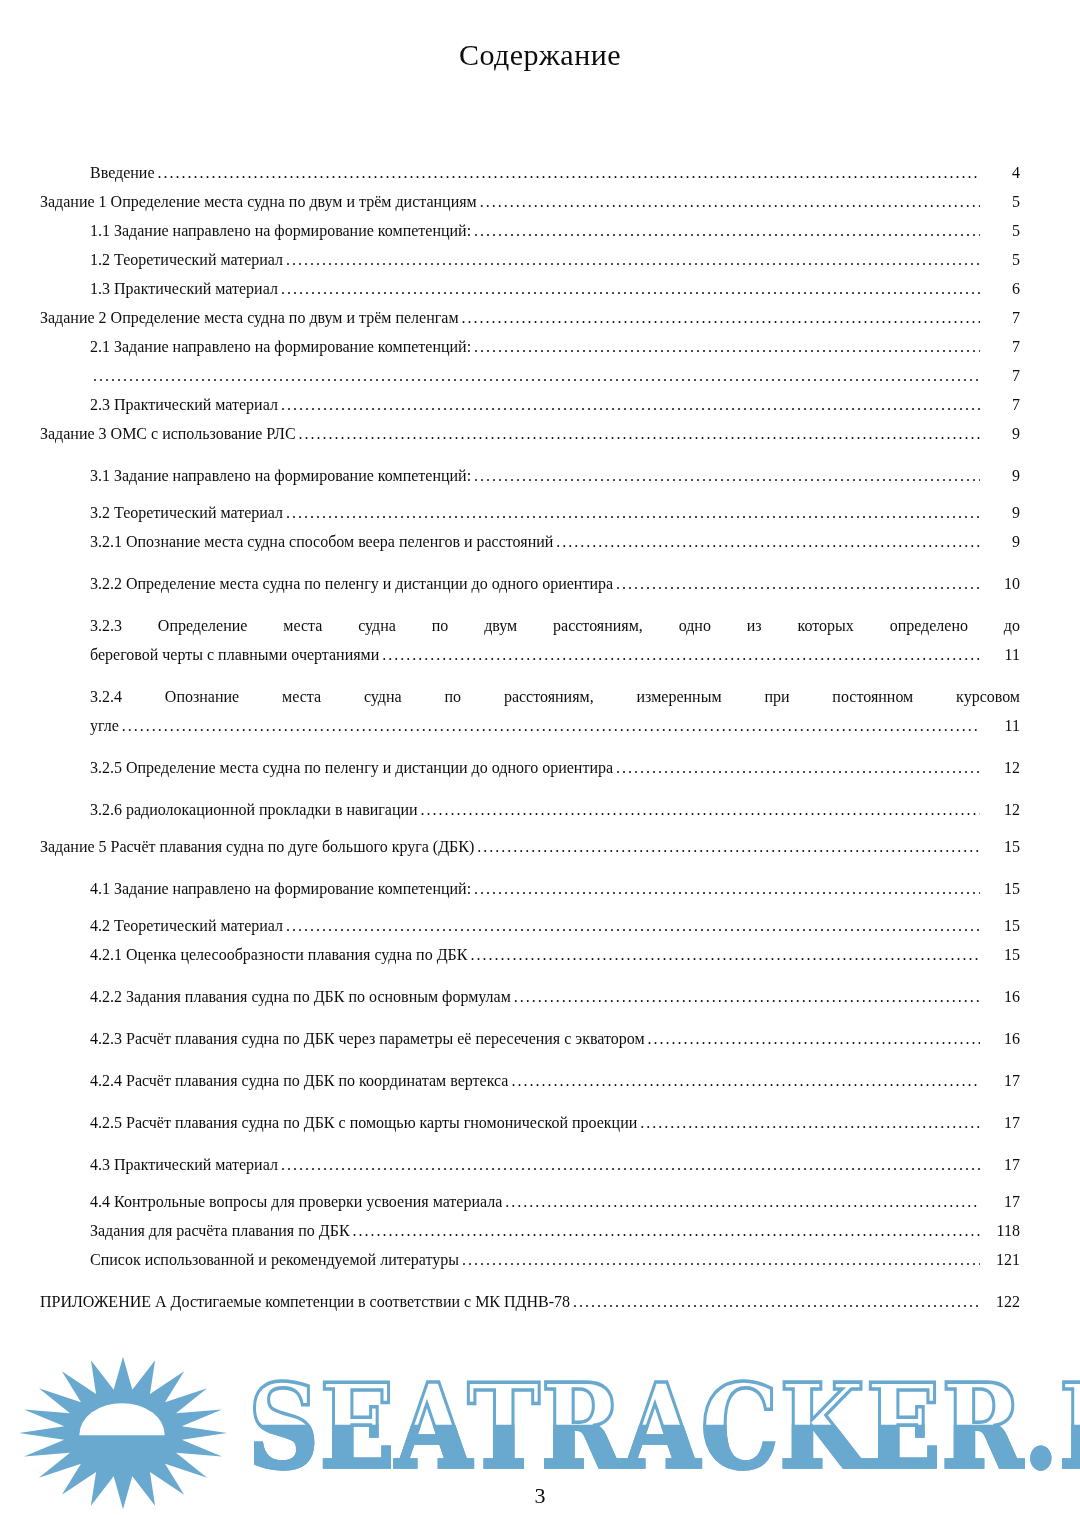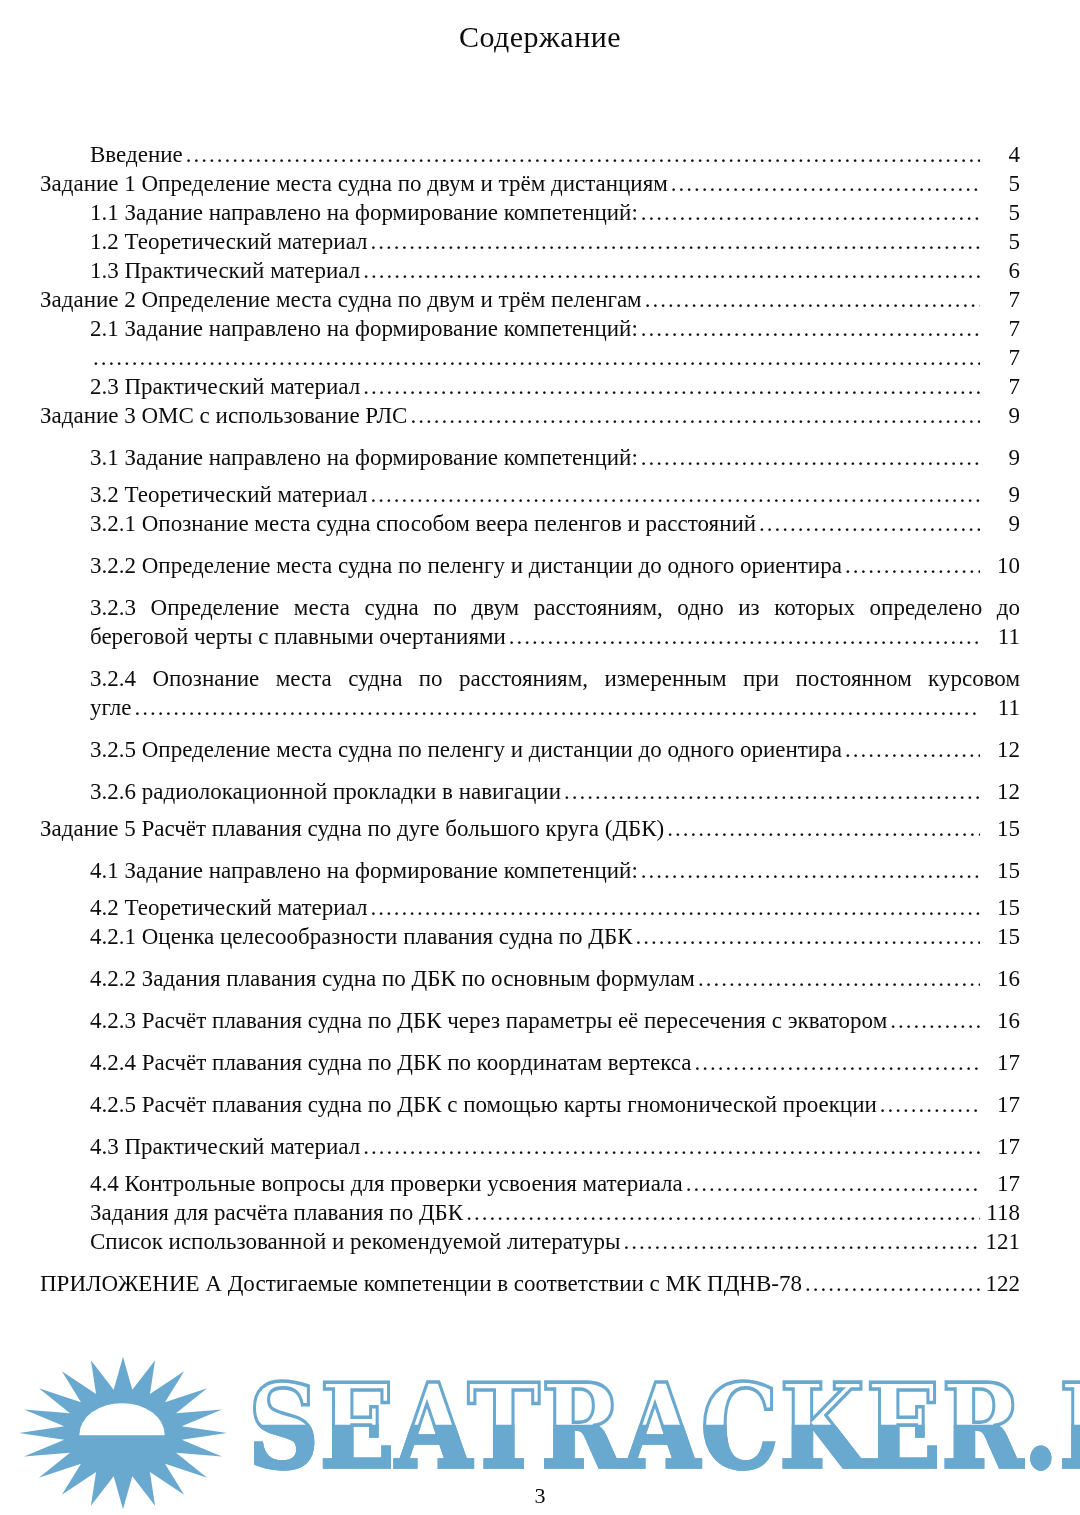--- a/index.html
+++ b/index.html
@@ -10,31 +10,31 @@
   body {
     width: 1080px;
     height: 1515px;
     position: relative;
     overflow: hidden;
     font-family: "Liberation Serif", serif;
     color: #0d0d0d;
   }
   .doc-title {
     margin: 0 0 86px 0;
-    padding-top: 20px;
+    padding-top: 38px;
     text-align: center;
     font-size: 30px;
     font-weight: 400;
     letter-spacing: 0.5px;
   }
   .toc {
     padding: 0 60px 0 40px;
   }
   .toc-entry {
-    font-size: 23px;
+    font-size: 16px;
     line-height: 29px;
   }
   .toc-entry.indent { margin-left: 50px; }
   .toc-entry.spaced { margin-top: 13px; margin-bottom: 8px; }
   .toc-row {
     display: flex;
     align-items: baseline;
   }
   .toc-text {
     flex: 0 0 auto;

